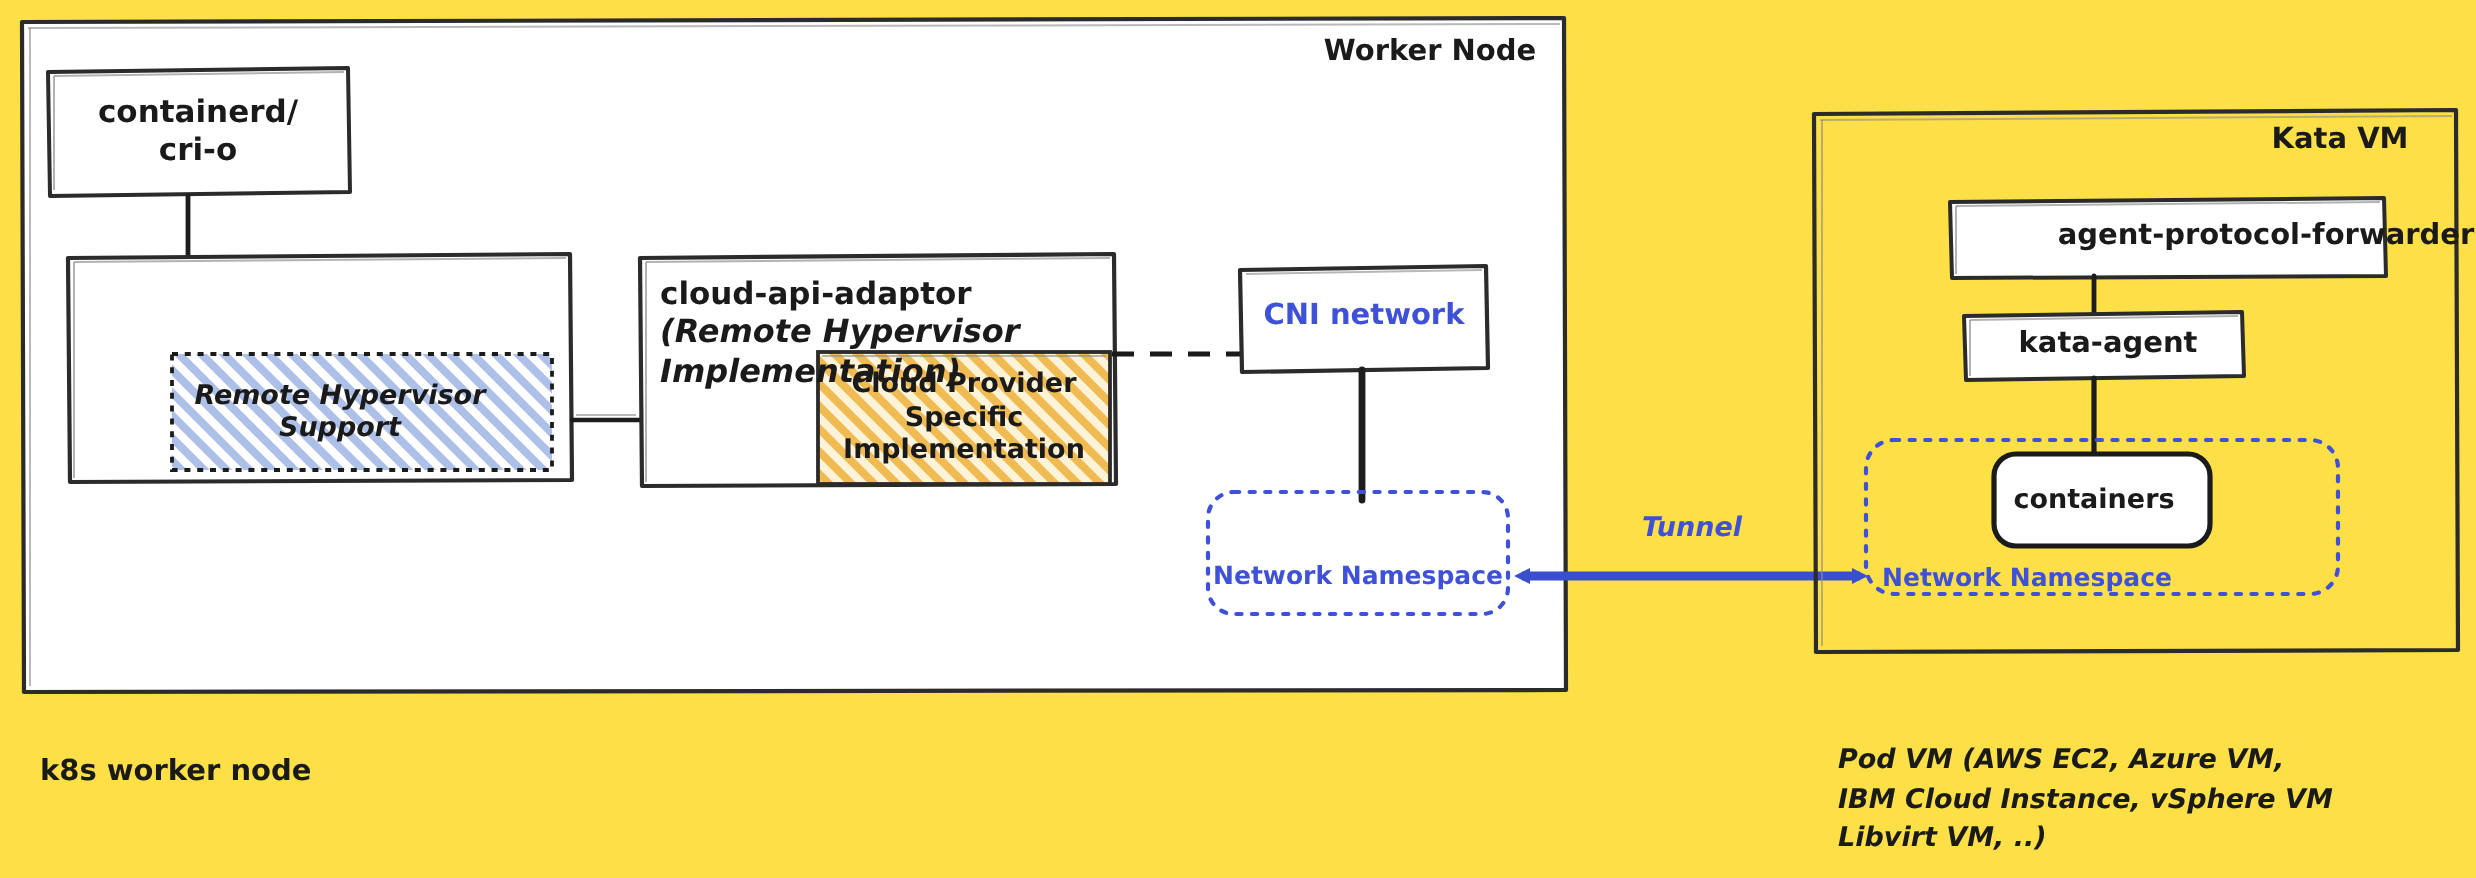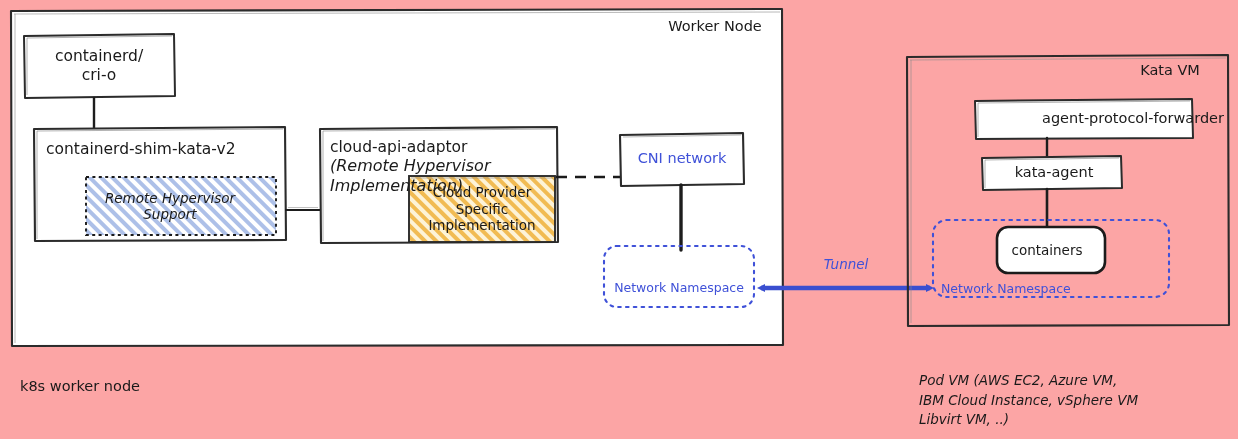--- a/index.html
+++ b/index.html
@@ -8,22 +8,23 @@
     padding: 0;
     background: #ffffff;
   }
   body {
     font-family: "DejaVu Sans", sans-serif;
   }
   #canvas {
     position: relative;
     width: 1238px;
     height: 439px;
-    background: #fca5a5;
+    background: #fde047;
     overflow: hidden;
+    font-weight: bold;
   }
   #svg-layer {
     position: absolute;
     left: 0;
     top: 0;
     width: 1238px;
     height: 439px;
   }
   .lbl {
     position: absolute;
@@ -164,21 +165,20 @@
     <g>
       <rect x="997" y="227" width="108" height="46" rx="11" ry="11" fill="#ffffff" stroke="#1b1b1b" stroke-width="2.6"></rect>
     </g>
   </svg>
 
   <div class="lbl t15" style="left:660px; top:18px; width:110px;">Worker Node</div>
 
   <div class="lbl t16 centerbox" style="left:24px; top:36px; width:150px; height:60px; display:flex;">containerd/
 cri-o</div>
 
-  <div class="lbl t16" style="left:36px; top:140px; width:246px; text-align:left; padding-left:10px; box-sizing:border-box;">containerd-shim-kata-v2</div>
 
   <div class="lbl t14 ital centerbox" style="left:86px; top:177px; width:168px; height:58px; display:flex;border-radius:18px;">Remote Hypervisor
 Support</div>
 
   <div class="lbl t16" style="left:330px; top:138px; width:230px; text-align:left;">cloud-api-adaptor</div>
   <div class="lbl t11 ital" style="left:330px; top:156px; width:230px; text-align:left;">(Remote Hypervisor Implementation)</div>
 
   <div class="lbl t15 blue centerbox" style="left:620px; top:134px; width:124px; height:50px; display:flex;">CNI network</div>
 
   <div class="lbl t14 centerbox" style="left:409px; top:176px; width:146px; height:66px; display:flex;">Cloud Provider

